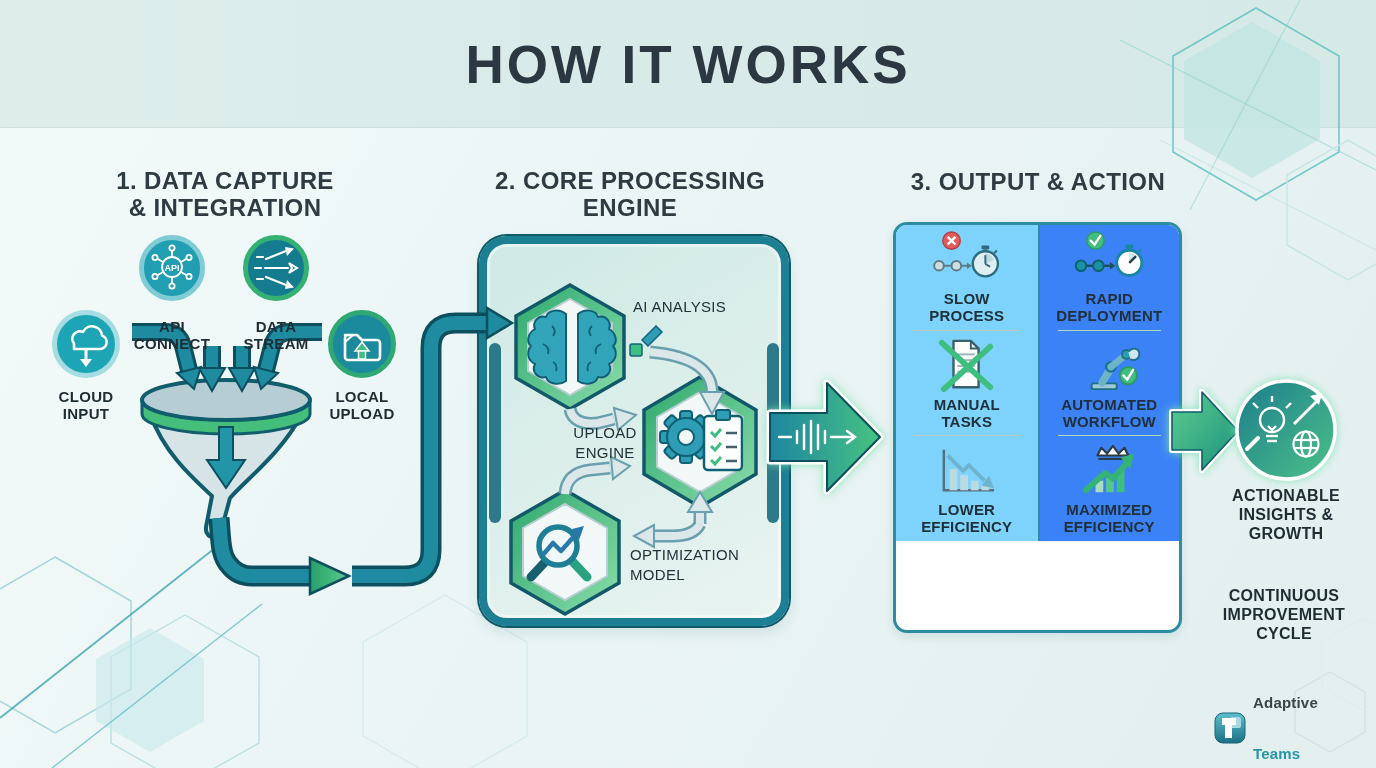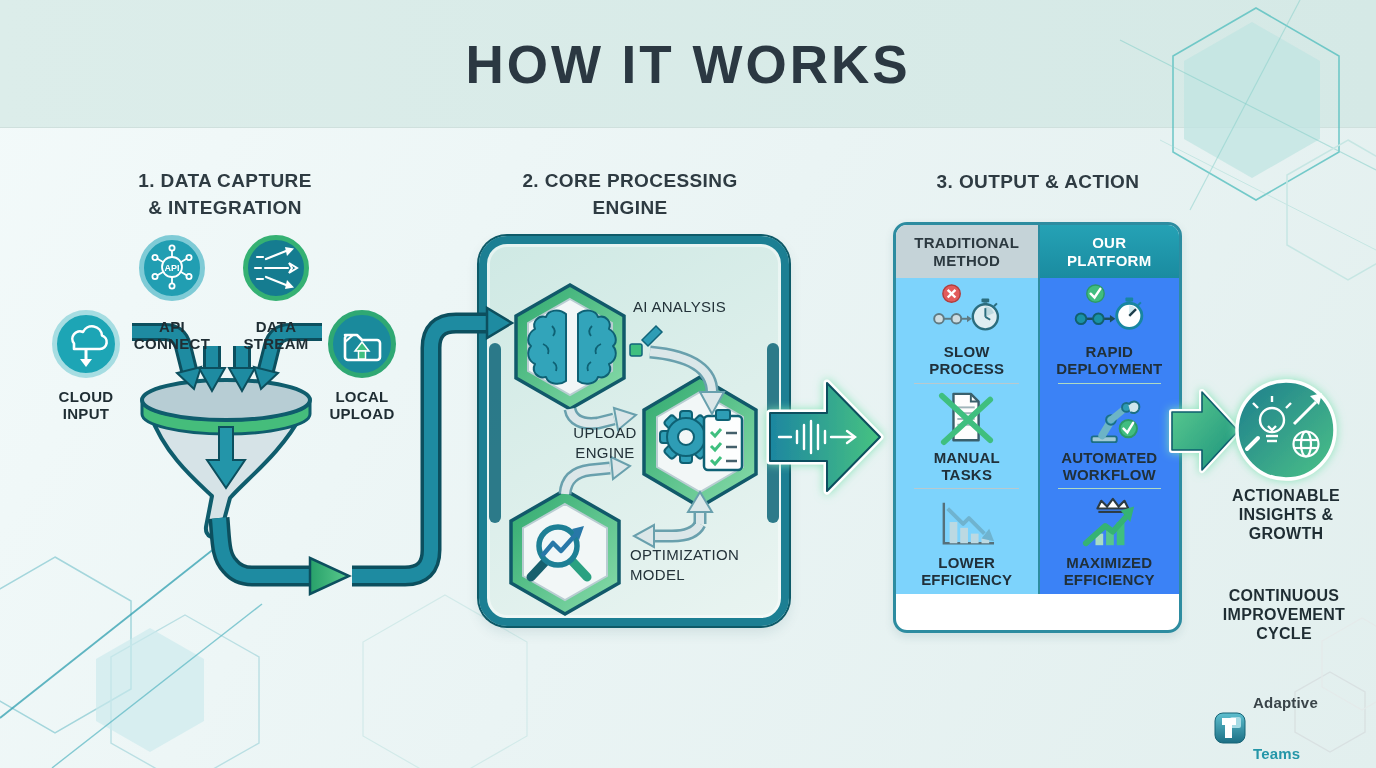--- a/index.html
+++ b/index.html
@@ -9,21 +9,21 @@
     background:linear-gradient(120deg,#f3fafa 0%,#eaf4f4 50%,#e2efee 100%);}
   
   .banner{position:absolute;left:0;top:0;width:1376px;height:128px;
     background:linear-gradient(90deg,#dcedea,#d5e9e6);border-bottom:1px solid #cfe0dd;z-index:0;}
   .banner h1{margin:0;padding-top:34px;text-align:center;font-size:53px;font-weight:800;
     letter-spacing:3px;color:#2b3842;}
   svg.layer{position:absolute;left:0;top:0;width:1376px;height:768px;pointer-events:none;}
   #bgdecor{z-index:1;}
   #flow{z-index:3;}
   
-  .sec-title{position:absolute;z-index:4;text-align:center;font-weight:800;font-size:19px;
+  .sec-title{position:absolute;z-index:4;text-align:center;font-weight:800;font-size:24px;
     line-height:27px;color:#2e3b42;letter-spacing:.4px;}
   .lbl{position:absolute;z-index:4;text-align:center;font-weight:800;font-size:15px;
     line-height:17px;color:#1f2d33;letter-spacing:.3px;}
   .lbl span,.sec-title span{display:block;}
   
   .circ{position:absolute;z-index:4;border-radius:50%;display:flex;align-items:center;justify-content:center;}
   .circ svg{display:block;}
   
   .engine{position:absolute;left:479px;top:236px;width:310px;height:390px;border-radius:28px;
     background:linear-gradient(150deg,#cfe9e4,#e9f4f1);
@@ -177,30 +177,20 @@
   <div class="eng-lbl" style="left:540px;top:423px;width:130px;text-align:center;">
     <span>UPLOAD</span>
       <span>ENGINE</span>
   </div>
   <div class="eng-lbl" style="left:630px;top:545px;width:170px;text-align:left;">
     <span>OPTIMIZATION</span>
       <span>MODEL</span>
   </div>
 
   <div class="otable">
-    <div class="t-colheads">
-      <div class="t-colhead trad">
-        <span>TRADITIONAL</span>
-          <span>METHOD</span>
-      </div>
-      <div class="t-colhead plat">
-        <span>OUR</span>
-          <span>PLATFORM</span>
-      </div>
-    </div>
     <div class="t-body">
       <div class="tcol trad">
         <div class="cell">
           <svg width="76" height="56" viewBox="0 0 76 58">
             <circle cx="22" cy="10" r="9" fill="#e25c5c" stroke="#b23d3d" stroke-width="1.5"></circle>
             <line x1="18" y1="6" x2="26" y2="14" stroke="#fff" stroke-width="2.5"></line>
             <line x1="26" y1="6" x2="18" y2="14" stroke="#fff" stroke-width="2.5"></line>
             <line x1="8" y1="36" x2="30" y2="36" stroke="#5f7a83" stroke-width="2"></line>
             <circle cx="9" cy="36" r="5" fill="#cfdde1" stroke="#5f7a83" stroke-width="2"></circle>
             <circle cx="27" cy="36" r="5" fill="#cfdde1" stroke="#5f7a83" stroke-width="2"></circle>

